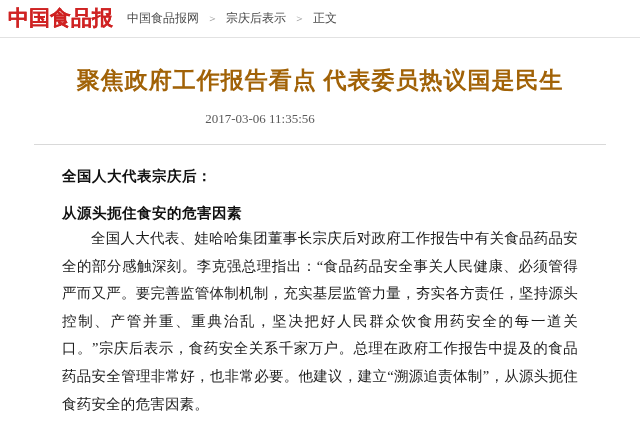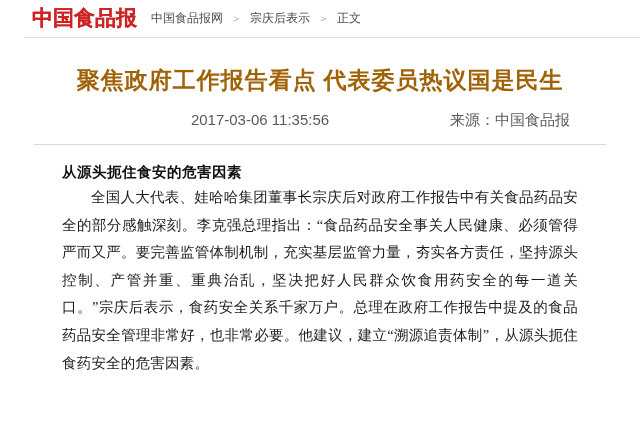--- a/index.html
+++ b/index.html
@@ -22,21 +22,20 @@
     box-sizing: border-box;
   }
   
   .topbar {
     height: 38px;
     display: flex;
     align-items: center;
     padding: 0 6px;
     box-sizing: border-box;
     border-bottom: 1px solid #e2e2e2;
-    margin-left: 24px;
   }
   .logo {
     font-family: "Liberation Serif", serif;
     font-weight: bold;
     font-size: 21px;
     color: #cf2222;
     letter-spacing: 0px;
     white-space: nowrap;
     padding-left: 2px;
     line-height: 1;
@@ -69,22 +68,22 @@
     font-weight: bold;
     font-size: 23px;
     color: #a16207;
     letter-spacing: 1px;
     margin-top: 28px;
     line-height: 1.3;
   }
   .meta {
     height: 18px;
     position: relative;
-    font-family: Liberation Sans, sans-serif;
-    font-size: 15px;
+    font-family: Liberation Serif, serif;
+    font-size: 13px;
     color: #5a5a5a;
   }
   .meta-date {
     position: absolute;
     left: 50%;
     transform: translateX(-50%);
     margin-left: -60px;
     white-space: nowrap;
   }
   .meta-source {
@@ -137,25 +136,25 @@
       <span class="crumb">正文</span>
     </div>
   </div>
 
   <div class="article">
 
     <h1 class="headline">聚焦政府工作报告看点  代表委员热议国是民生</h1>
 
     <div class="meta">
       <span class="meta-date">2017-03-06 11:35:56</span>
-      <span class="meta-source">来源：中国食品报</span>
     </div>
 
     <div class="divider"></div>
 
     <div class="body">
 
+      <div class="sub-head">全国人大代表宗庆后：</div>
       <div class="sub-head tight">从源头扼住食安的危害因素</div>
       <p class="para">全国人大代表、娃哈哈集团董事长宗庆后对政府工作报告中有关食品药品安全的部分感触深刻。李克强总理指出：“食品药品安全事关人民健康、必须管得严而又严。要完善监管体制机制，充实基层监管力量，夯实各方责任，坚持源头控制、产管并重、重典治乱，坚决把好人民群众饮食用药安全的每一道关口。”宗庆后表示，食药安全关系千家万户。总理在政府工作报告中提及的食品药品安全管理非常好，也非常必要。他建议，建立“溯源追责体制”，从源头扼住食药安全的危害因素。</p>
 
     </div>
   </div>
 </div>
 
 </body></html>

